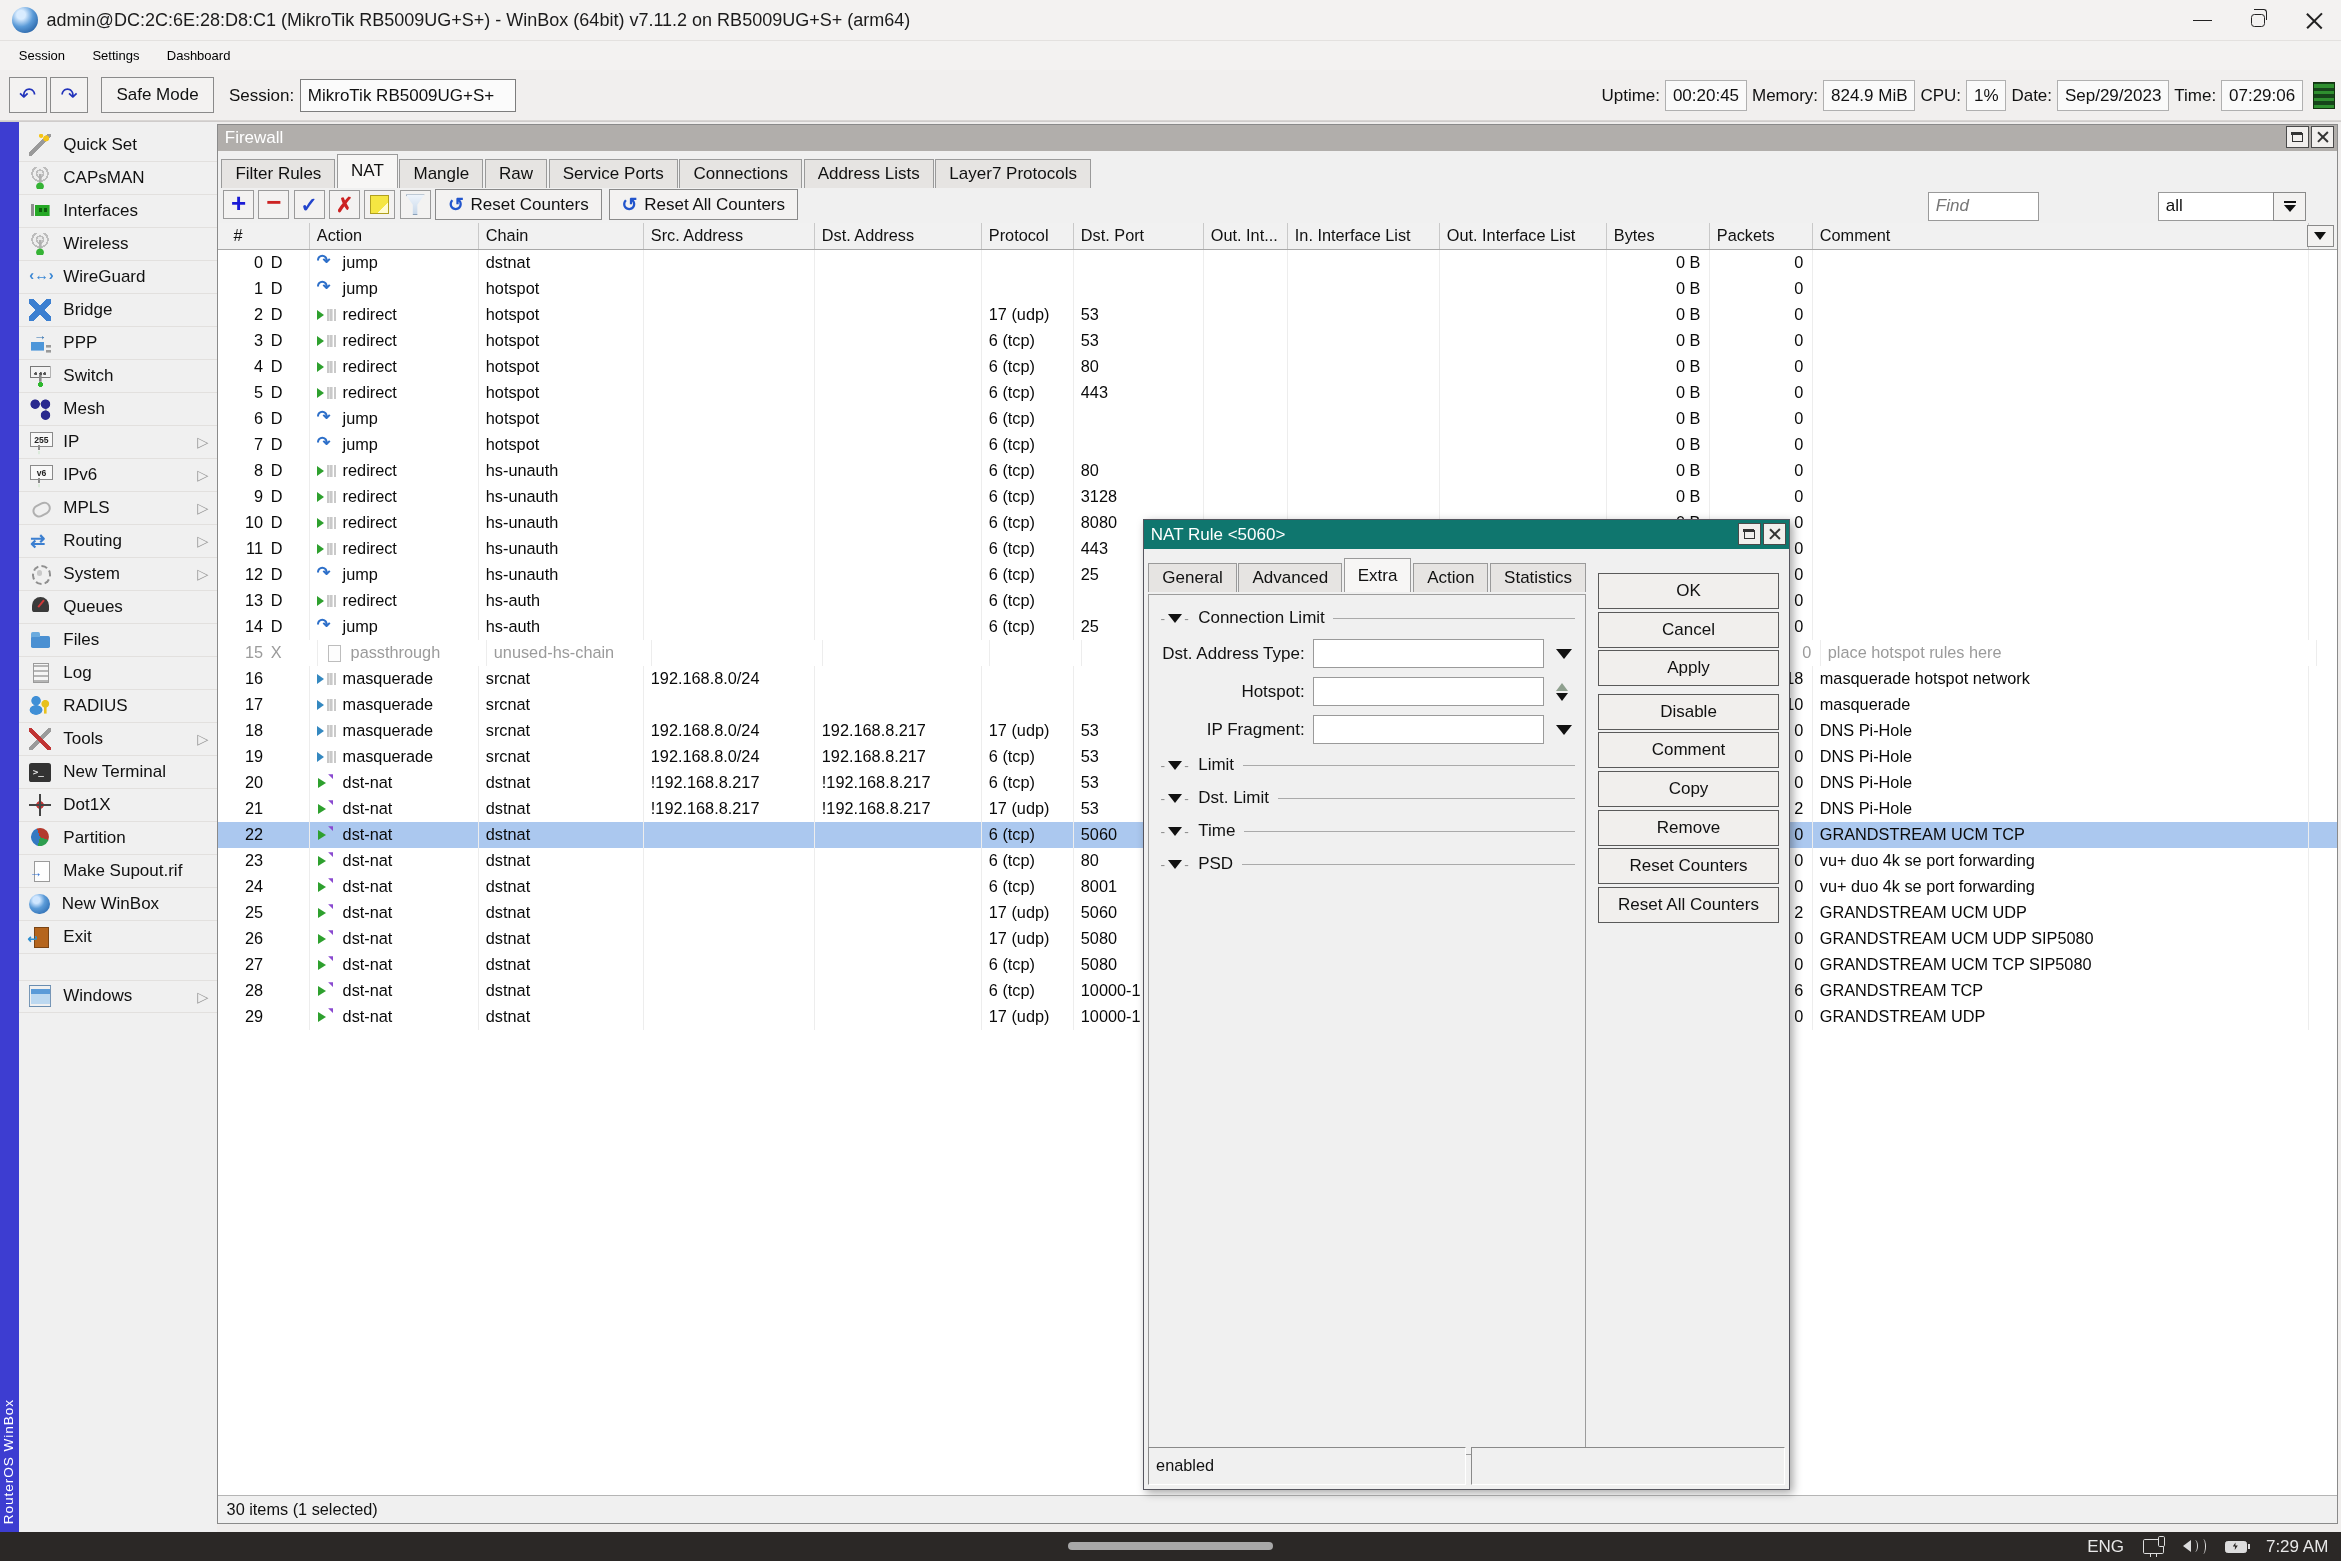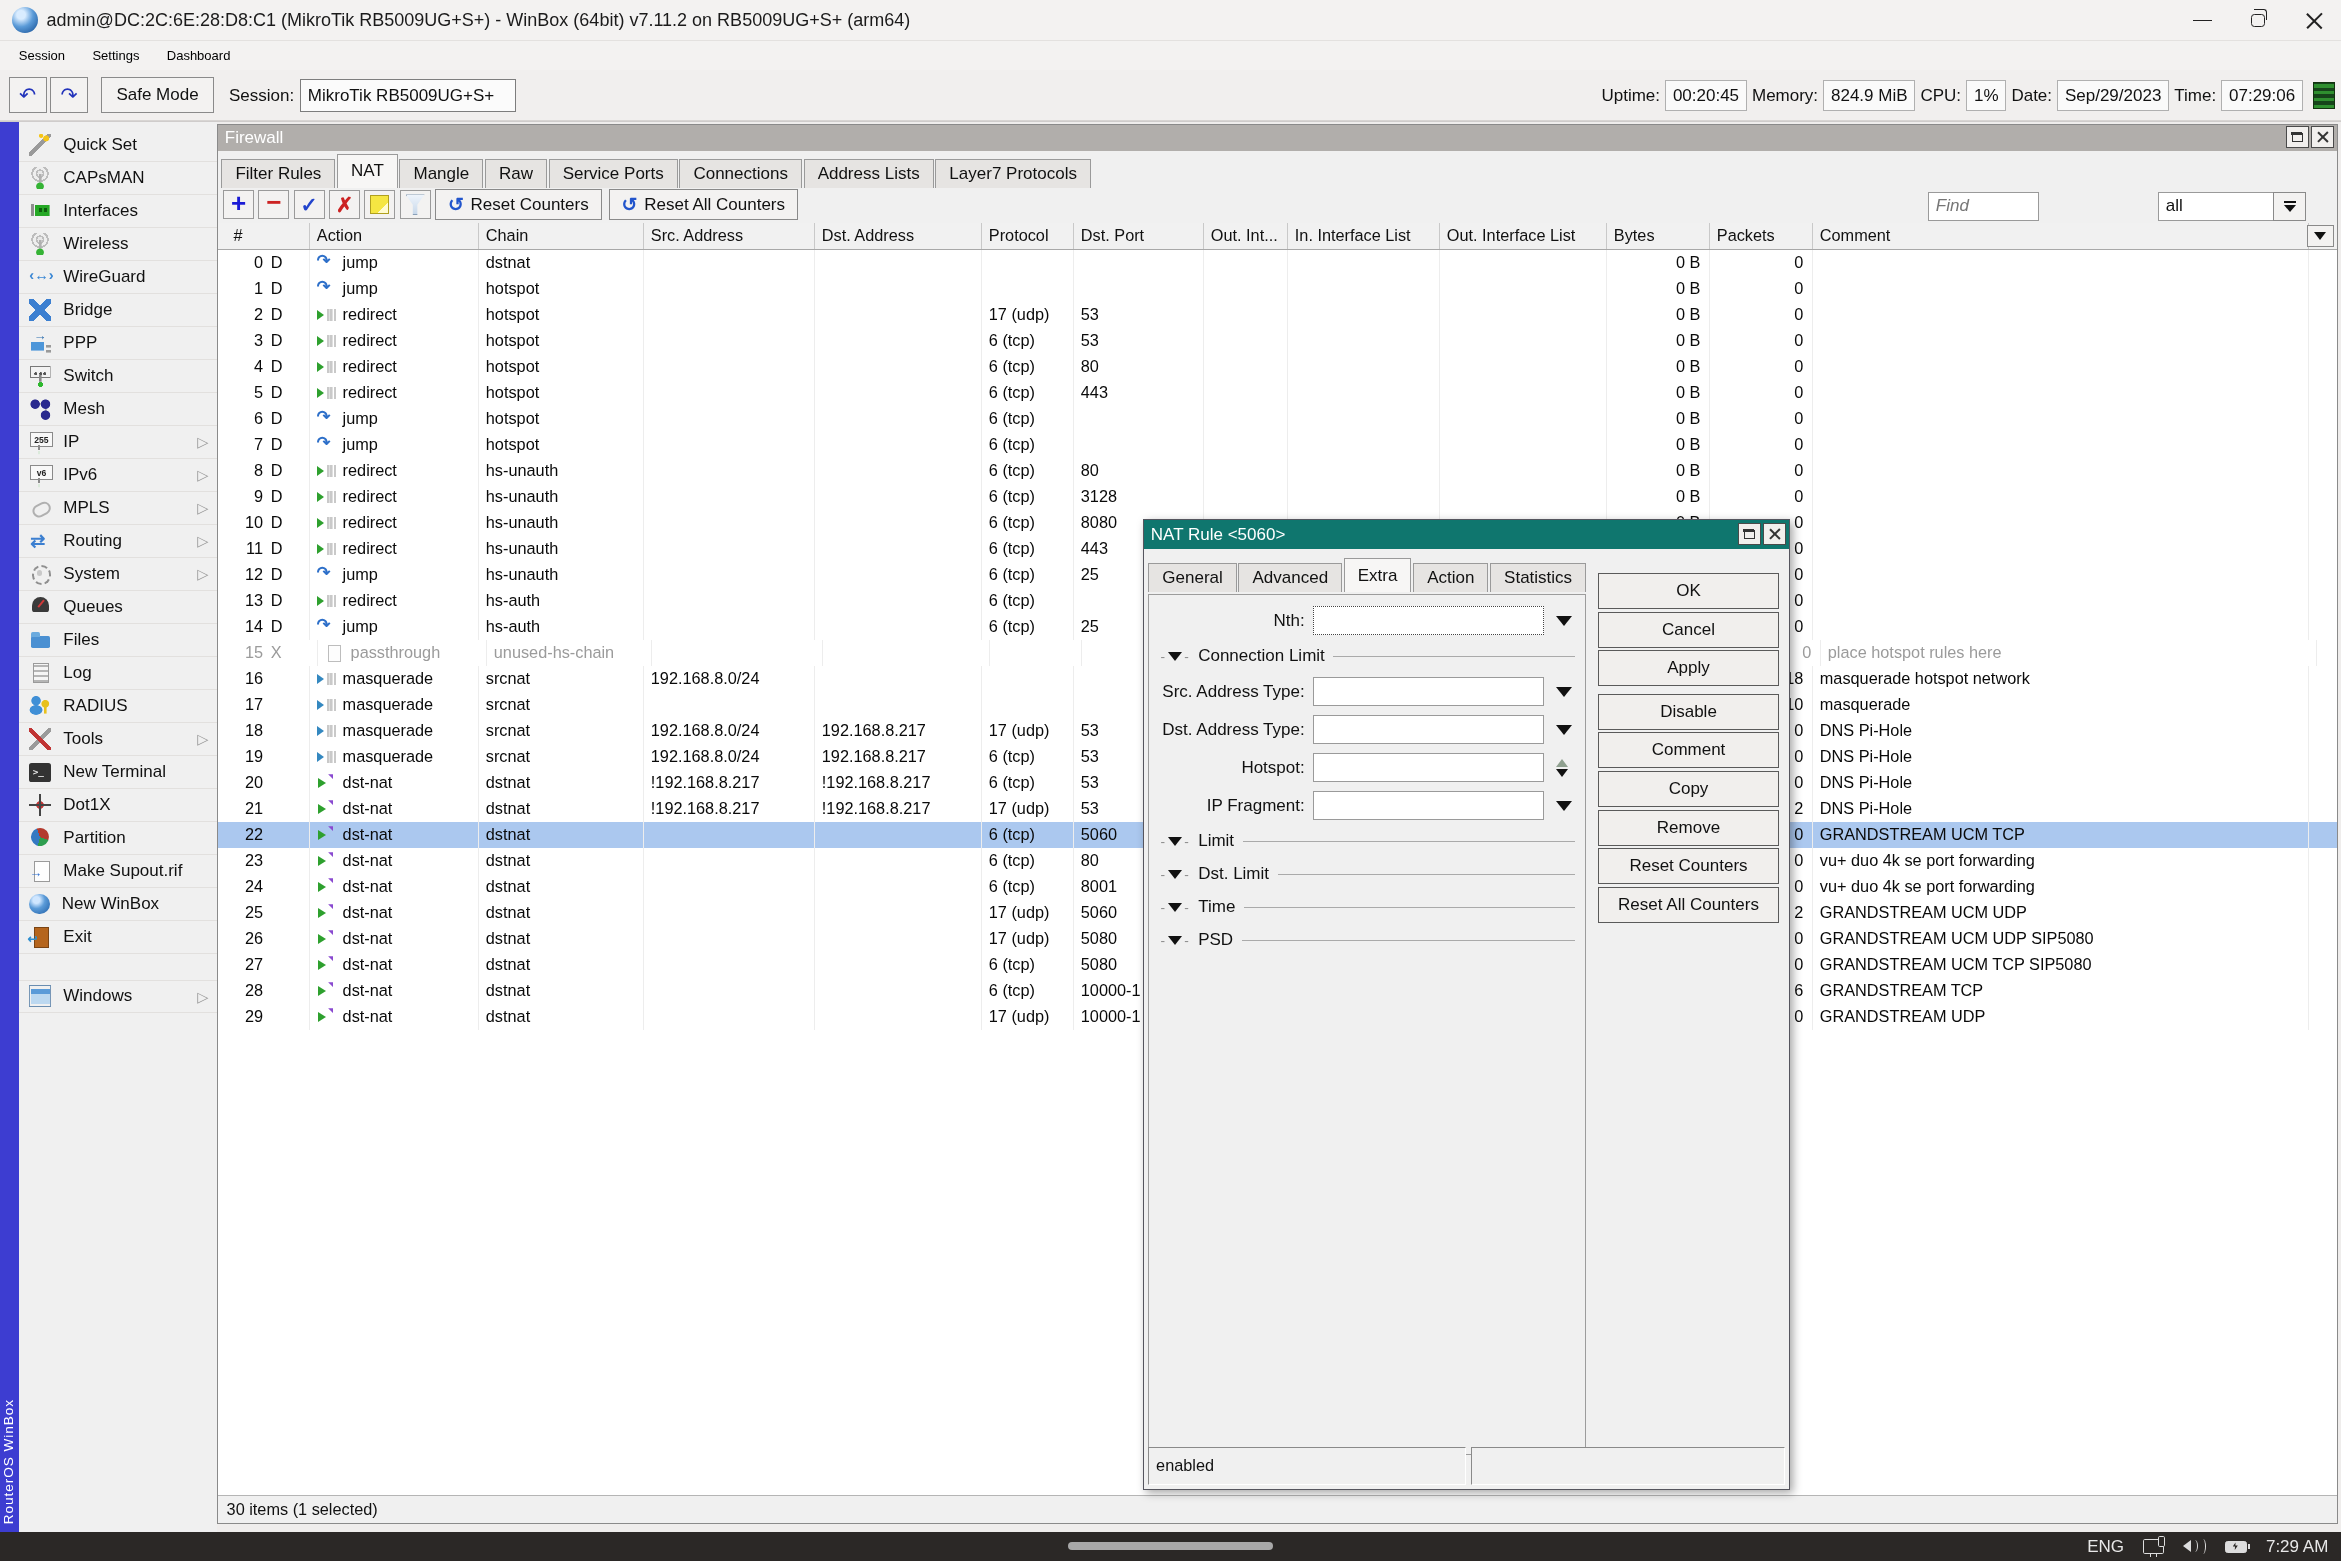--- a/index.html
+++ b/index.html
@@ -1129,36 +1129,26 @@
         </div>
       </div>
       <div class="dlg-tabs" id="dlg-tabs">
           <div class="tab">General</div>
           <div class="tab">Advanced</div>
           <div class="tab active">Extra</div>
           <div class="tab">Action</div>
           <div class="tab">Statistics</div>
         </div>
       <div class="dlg-pane" id="dlg-pane">
-          <div class="frow">
-            <span class="flabel">Nth:</span>
-            <div class="combo focus"></div>
-            <span class="carrow"></span>
-          </div>
           <div class="sect">
             <span class="dash">-</span>
             <span class="tri"></span>
             <span class="dash">-</span>
             <span class="slabel">Connection Limit</span>
             <div class="line"></div>
-          </div>
-          <div class="frow">
-            <span class="flabel">Src. Address Type:</span>
-            <div class="combo"></div>
-            <span class="carrow"></span>
           </div>
           <div class="frow">
             <span class="flabel">Dst. Address Type:</span>
             <div class="combo"></div>
             <span class="carrow"></span>
           </div>
           <div class="frow">
             <span class="flabel">Hotspot:</span>
             <div class="combo"></div>
             <div class="spin">

